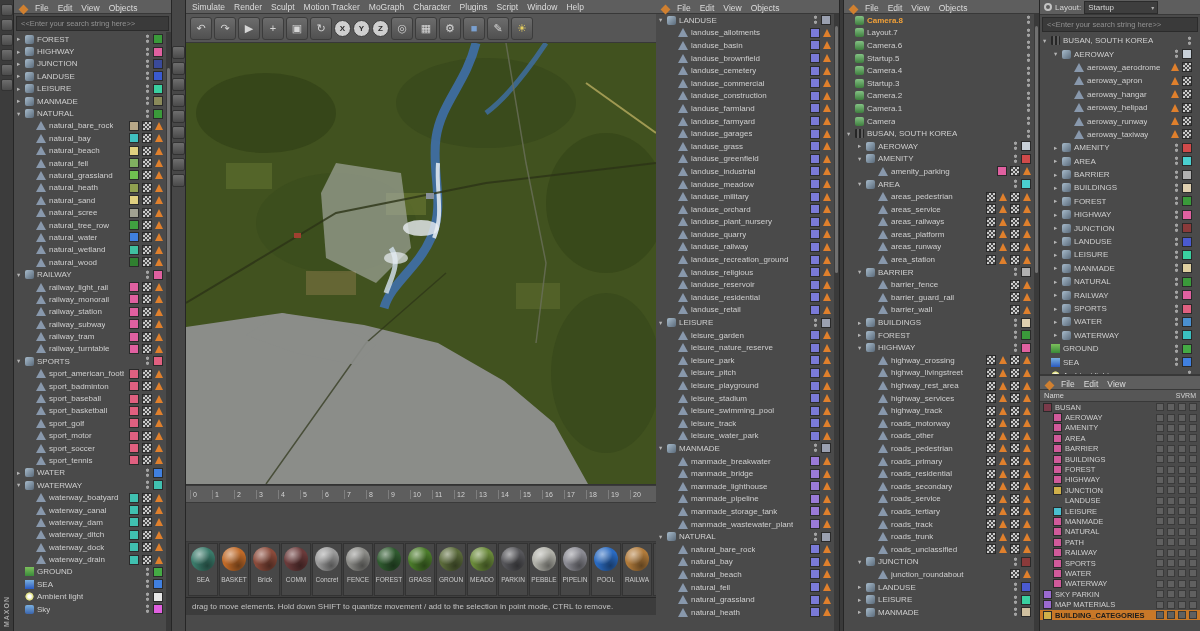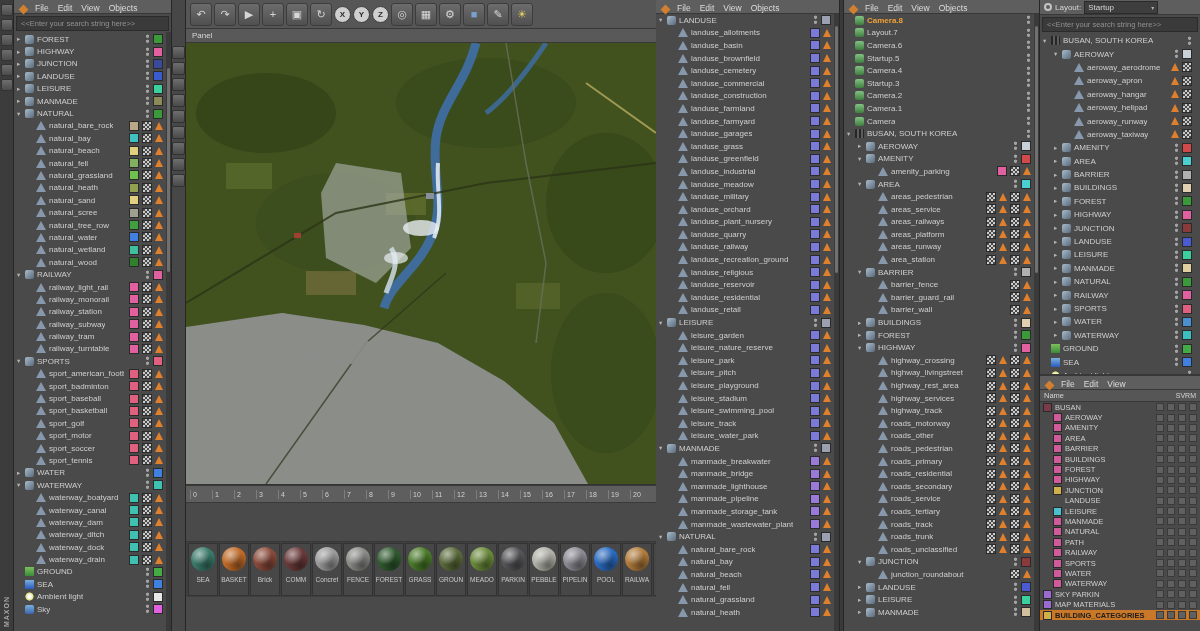--- a/index.html
+++ b/index.html
@@ -555,39 +555,48 @@
       <span class="vtbtn"></span>
       <span class="vtbtn"></span>
       <span class="vtbtn"></span>
       <span class="vtbtn"></span>
       <span class="vtbtn"></span>
       <span class="vtbtn"></span>
       <span class="vtbtn"></span>
     </div>
 
   <div id="maincol" class="col">
+    <div class="pmenu" id="mainmenu">
+        <span class="mitem">Simulate</span>
+        <span class="mitem">Render</span>
+        <span class="mitem">Sculpt</span>
+        <span class="mitem">Motion Tracker</span>
+        <span class="mitem">MoGraph</span>
+        <span class="mitem">Character</span>
+        <span class="mitem">Plugins</span>
+        <span class="mitem">Script</span>
+        <span class="mitem">Window</span>
+        <span class="mitem">Help</span>
+      </div>
     <div id="maintoolbar">
         <span class="tbtn">↶</span>
         <span class="tbtn">↷</span>
         <span class="tbtn">▶</span>
         <span class="tbtn">+</span>
         <span class="tbtn">▣</span>
         <span class="tbtn">↻</span>
         <span class="tbtn round">X</span>
         <span class="tbtn round">Y</span>
         <span class="tbtn round">Z</span>
         <span class="tbtn">◎</span>
         <span class="tbtn">▦</span>
         <span class="tbtn">⚙</span>
         <span class="tbtn" style="color: rgb(122, 160, 208);">■</span>
         <span class="tbtn">✎</span>
         <span class="tbtn" style="color: rgb(232, 208, 96);">☀</span>
-      </div>
-    <div id="vpmenu">
-        <span>Panel</span>
       </div>
     <div id="viewport">
       <svg width="470" height="441" viewBox="0 0 470 441" preserveAspectRatio="none">
         <rect width="470" height="441" fill="#8b8d89"></rect>
         <polygon points="0,0 470,0 470,441 402,441 368,380 318,338 252,300 178,282 96,270 0,284" fill="#41521f"></polygon>
         <ellipse cx="80" cy="70" rx="70" ry="40" fill="#2e3d14" opacity="0.55"></ellipse>
         <ellipse cx="300" cy="60" rx="90" ry="45" fill="#33441a" opacity="0.5"></ellipse>
         <ellipse cx="420" cy="160" rx="60" ry="70" fill="#2e3d14" opacity="0.45"></ellipse>
         <ellipse cx="150" cy="180" rx="80" ry="50" fill="#374a1c" opacity="0.5"></ellipse>
         <ellipse cx="420" cy="330" rx="55" ry="80" fill="#33441a" opacity="0.5"></ellipse>
@@ -691,20 +700,23 @@
         <div class="mat">
           <span class="sphere" style="background: radial-gradient(circle at 35% 30%, rgba(255, 255, 255, 0.55), rgba(255, 255, 255, 0) 45%), radial-gradient(circle at 68% 78%, rgba(0, 0, 0, 0.45), rgba(0, 0, 0, 0) 55%), rgb(42, 106, 192);"></span>
           <span class="mlabel">POOL</span>
         </div>
         <div class="mat">
           <span class="sphere" style="background: radial-gradient(circle at 35% 30%, rgba(255, 255, 255, 0.55), rgba(255, 255, 255, 0) 45%), radial-gradient(circle at 68% 78%, rgba(0, 0, 0, 0.45), rgba(0, 0, 0, 0) 55%), rgb(176, 122, 58);"></span>
           <span class="mlabel">RAILWA</span>
         </div>
         <div class="mat"></div>
       </div>
+    <div id="statusbar">
+        <span>drag to move elements. Hold down SHIFT to quantize movement / add to the selection in point mode, CTRL to remove.</span>
+      </div>
   </div>
 
   <div id="panel2" class="col panel">
     <div class="pmenu" id="p2menu">
         <span class="picon"></span>
         <span class="mitem">File</span>
         <span class="mitem">Edit</span>
         <span class="mitem">View</span>
         <span class="mitem">Objects</span>
       </div>

